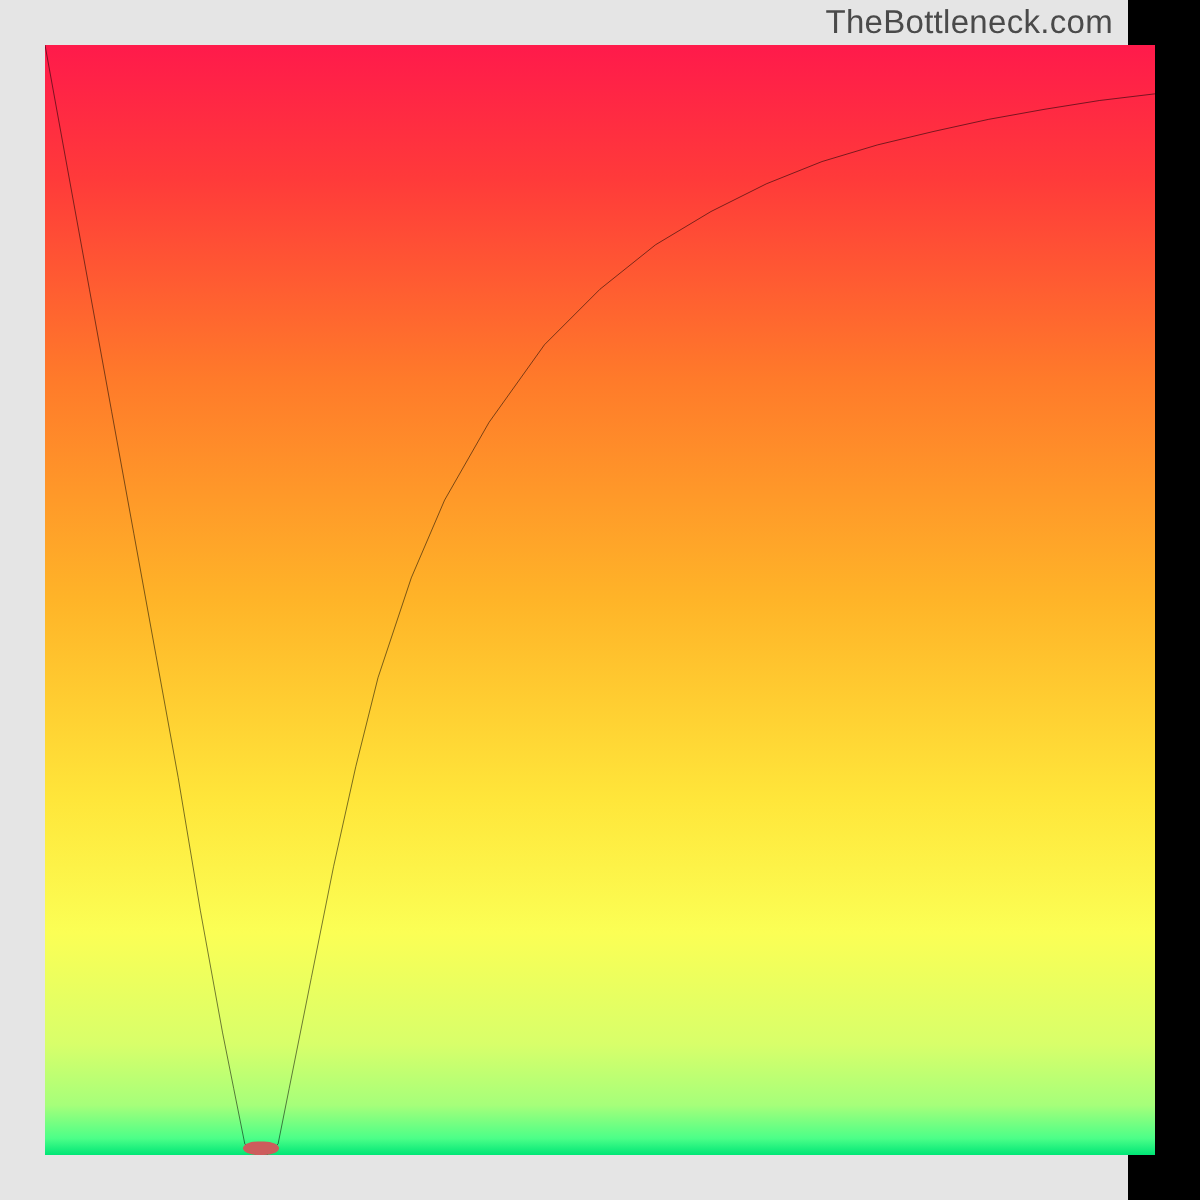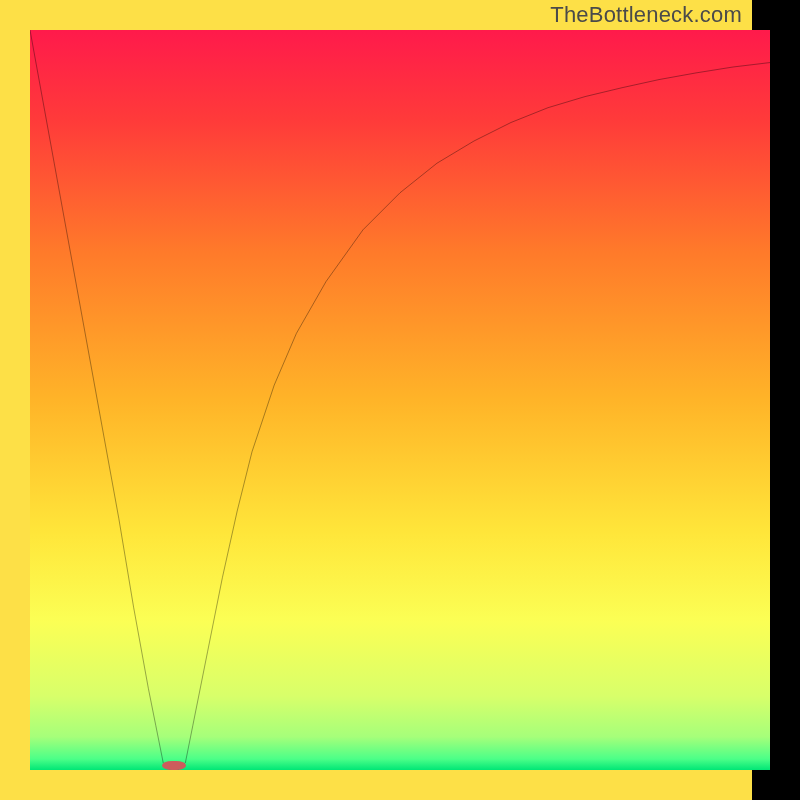--- a/index.html
+++ b/index.html
@@ -8,21 +8,21 @@
     width: 800px;
     height: 800px;
     overflow: hidden;
     background: #000;
     font-family: Arial, Helvetica, sans-serif;
   }
   .frame {
     position: relative;
     width: 752px;
     height: 800px;
-    background: #fde047;
+    background: #e5e5e5;
   }
   .watermark {
     position: absolute;
     top: 2px;
     right: 10px;
     color: #4a4a4a;
     font-size: 22px;
     font-weight: 500;
     letter-spacing: 0.2px;
     z-index: 10;

